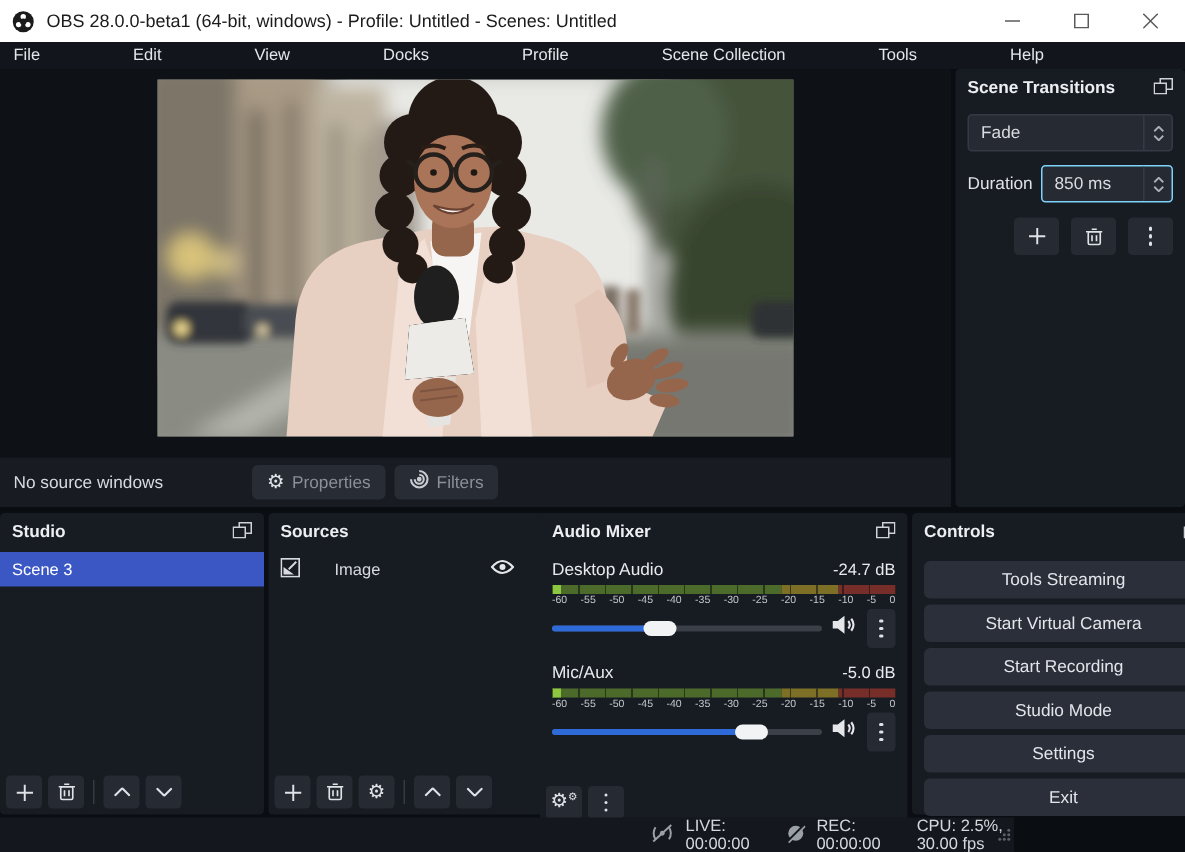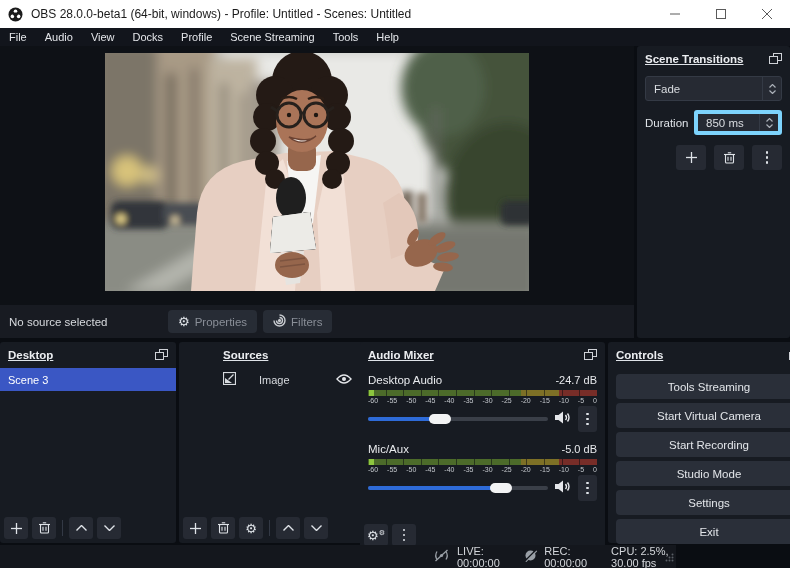--- a/index.html
+++ b/index.html
@@ -8,55 +8,55 @@
 
   
   .titlebar { position:absolute; left:0; top:0; width:790px; height:28px; background:#ffffff; display:flex; align-items:center; }
   .obs-logo { width:15px; height:15px; margin-left:8px; flex:0 0 auto; }
   .title-text { margin-left:8px; font-size:12px; color:#1b1b1b; white-space:nowrap; }
   .win-btns { margin-left:auto; display:flex; height:28px; }
   .win-btn { width:46px; height:28px; display:flex; align-items:center; justify-content:center; }
   .win-btn svg { stroke:#5a5a5a; }
 
   
-  .menubar { position:absolute; left:0; top:28px; width:790px; height:18px; background:#12151c; display:flex; align-items:center; }
+  .menubar { position:absolute; left:0; top:28px; width:790px; height:18px; background:#12151c; display:flex; align-items:center;gap:44px; }
   .menu-item { padding:0 9px; font-size:11px; color:#e4e6ea; line-height:18px; }
 
   
   .preview { position:absolute; left:0; top:46px; width:634px; height:259px; background:#0e1116; }
   .preview-img { position:absolute; left:105px; top:7px; width:424px; height:238px; }
 
   
   .source-bar { position:absolute; left:0; top:305px; width:634px; height:33px; background:#181b22; display:flex; align-items:center; }
   .source-status { font-size:11.5px; color:#d7dade; margin-left:9px; }
   .src-btns { position:absolute; left:168px; display:flex; gap:6px; }
   .src-btn { height:23px; background:#272c35; border-radius:4px; display:flex; align-items:center; padding:0 10px; gap:5px; }
   .src-btn .lbl { font-size:11.5px; color:#8a8f98; }
 
   
   .dock { position:absolute; background:#171b22; border-radius:3px; }
-  .dock-header { height:26px; display:flex; align-items:center; padding:0 8px;text-decoration:underline; }
+  .dock-header { height:26px; display:flex; align-items:center; padding:0 8px; }
   .dock-title { font-size:11.5px; font-weight:700; color:#eceef1; }
   .dock-pop { margin-left:auto; }
 
   
   .transitions { left:637px; top:46px; width:153px; height:292px; }
   .t-select { margin:4px 8px 0 8px; height:25px; background:#262a33; border:1px solid #343a45; border-radius:3px; display:flex; align-items:center; }
   .t-select .val { font-size:11.5px; padding-left:8px; color:#d9dce0; }
   .t-spin { margin-left:auto; width:19px; height:100%; border-left:1px solid #343a45; display:flex; flex-direction:column; align-items:center; justify-content:center; gap:2px; }
   .dur-row { margin:9px 8px 0 8px; display:flex; align-items:center; }
   .dur-label { font-size:11.5px; color:#dfe3e8;text-align:right; }
-  .dur-box { margin-left:auto; width:88px; height:25px; background:#262a33; border:4px solid #7dd3fc; border-radius:3px; display:flex; align-items:center; }
+  .dur-box { margin-left:auto; width:88px; height:25px; background:#262a33; border:1px solid #7dd3fc; border-radius:3px; display:flex; align-items:center; }
   .dur-box .val { font-size:11.5px; padding-left:8px; color:#d9dce0; }
   .t-btn-row { margin:10px 8px 0 0; display:flex; justify-content:flex-end; gap:8px; }
   .sq-btn { width:30px; height:25px; background:#262a33; border-radius:3px; display:flex; align-items:center; justify-content:center; }
 
   
   .scenes-dock { left:0; top:342px; width:176px; height:201px; }
-  .sources-dock { left:179px; top:342px; width:206px; height:201px;padding-left:36px; }
+  .sources-dock { left:179px; top:342px; width:206px; height:201px; }
   .mixer-dock { left:360px; top:342px; width:245px; height:208px; }
   .controls-dock { left:608px; top:342px; width:202px; height:201px; }
 
   .scene-item { height:23px; background:#3a57c4; display:flex; align-items:center; padding-left:8px; font-size:11px; color:#ffffff; }
   .source-item { height:23px; display:flex; align-items:center; padding:0 8px; gap:23px; font-size:11px; color:#d7dade; }
   .source-item .spacer { flex:1; }
 
   .dock-toolbar { position:absolute; left:4px; bottom:4px; display:flex; align-items:center; gap:4px; }
   .tb-btn { width:24px; height:22px; background:#262a33; border-radius:3px; display:flex; align-items:center; justify-content:center; }
   .tb-sep { width:1px; height:16px; background:#333945; margin:0 2px; }
@@ -124,25 +124,25 @@
         <svg width="10" height="10">
           <line x1="0" y1="0" x2="10" y2="10" stroke-width="1"></line>
           <line x1="10" y1="0" x2="0" y2="10" stroke-width="1"></line>
         </svg>
       </div>
   </div>
 </div>
 
 <div class="menubar">
   <span class="menu-item">File</span>
-  <span class="menu-item">Audio</span>
+  <span class="menu-item">Edit</span>
   <span class="menu-item">View</span>
   <span class="menu-item">Docks</span>
   <span class="menu-item">Profile</span>
-  <span class="menu-item">Scene Streaming</span>
+  <span class="menu-item">Scene Collection</span>
   <span class="menu-item">Tools</span>
   <span class="menu-item">Help</span>
 </div>
 
 <div class="preview">
   <div class="preview-img">
     <svg width="424" height="238" viewBox="0 0 424 238">
       <defs>
         <filter id="b6" x="-30%" y="-30%" width="160%" height="160%">
             <feGaussianBlur stdDeviation="6"></feGaussianBlur>
@@ -257,21 +257,21 @@
             <ellipse cx="338" cy="214" rx="10" ry="4.5" transform="rotate(6 338 214)"></ellipse>
             <ellipse cx="308" cy="184" rx="9" ry="4.5" transform="rotate(-60 308 184)"></ellipse>
           </g>
         </g>
       </g>
     </svg>
   </div>
 </div>
 
 <div class="source-bar">
-  <span class="source-status">No source selected</span>
+  <span class="source-status">No source windows</span>
   <div class="src-btns">
     <div class="src-btn">
       <span class="gear-glyph">⚙</span>
       <span class="lbl">Properties</span>
     </div>
     <div class="src-btn">
       <span><svg width="13" height="13" viewBox="0 0 13 13" fill="none" stroke="#c9ccd1" stroke-width="1.4">
             <path d="M6.5 1 A5.5 5.5 0 1 1 1 6.5"></path>
             <path d="M6.5 3.5 A3 3 0 1 1 3.5 6.5"></path>
             <circle cx="6.5" cy="6.5" r="0.9" fill="#c9ccd1"></circle>
@@ -335,21 +335,21 @@
           <i></i>
           <i></i>
           <i></i>
         </span>
       </div>
   </div>
 </div>
 
 <div class="dock scenes-dock">
   <div class="dock-header">
-    <span class="dock-title">Desktop</span>
+    <span class="dock-title">Studio</span>
     <span class="dock-pop"><svg width="13" height="11" viewBox="0 0 13 11">
           <rect x="4.5" y="0.5" width="8" height="7" fill="none" stroke="#cfd2d7"></rect>
           <rect x="0.5" y="3.5" width="8" height="7" fill="#171b22" stroke="#cfd2d7"></rect>
         </svg></span>
   </div>
   <div class="scene-item">Scene 3</div>
   <div class="dock-toolbar">
     <div class="tb-btn">
         <svg width="11" height="11">
           <line x1="5.5" y1="0" x2="5.5" y2="11" stroke="#dfe3e8" stroke-width="1.3"></line>

